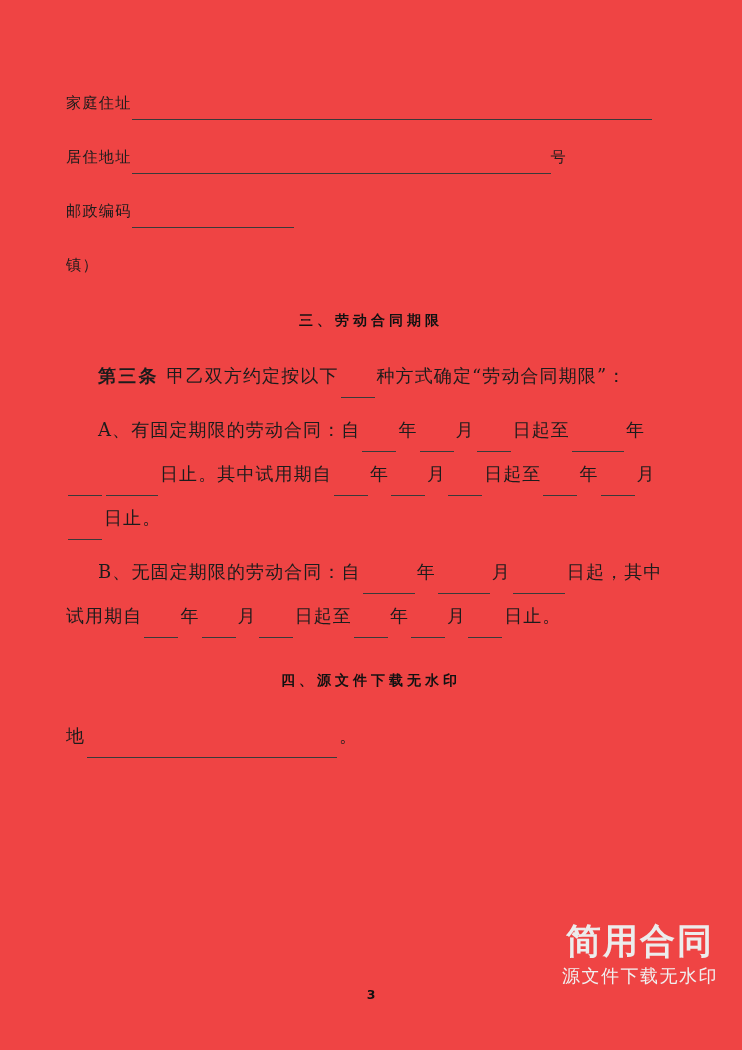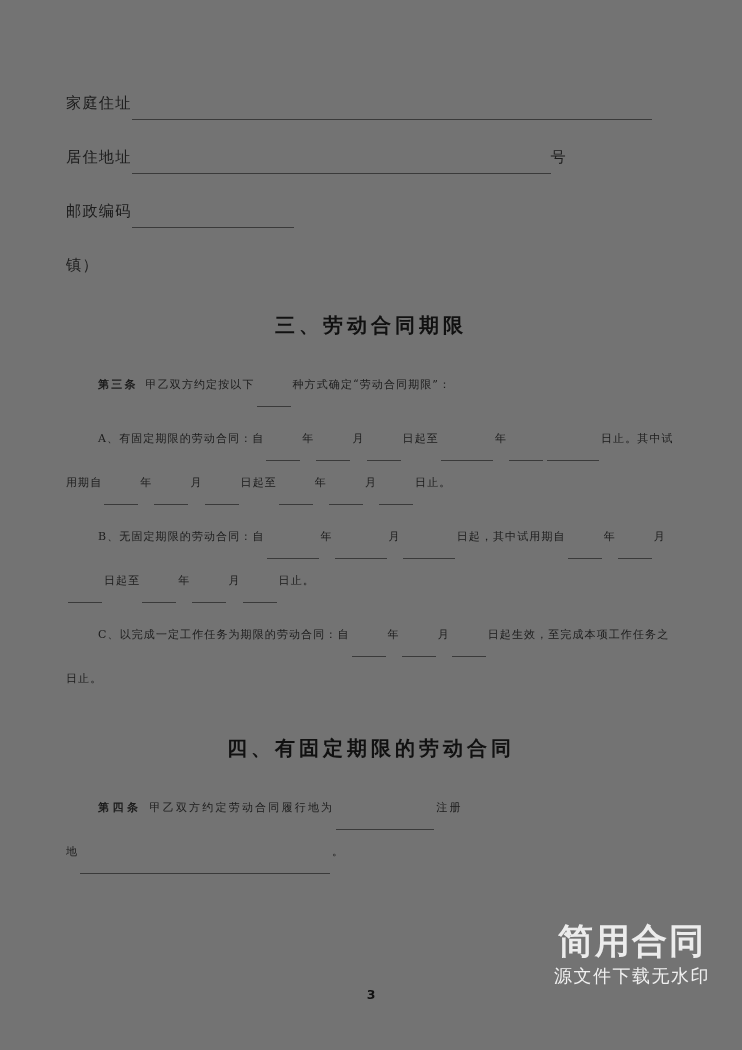--- a/index.html
+++ b/index.html
@@ -9,21 +9,21 @@
   }
   body {
     font-family: "DejaVu Serif", "Liberation Serif", serif;
     color: #1a1a1a;
   }
   .page {
     position: relative;
     width: 742px;
     height: 1050px;
     margin: 0 auto;
-    background: #737373;
+    background: #ef4444;
     overflow: hidden;
     box-sizing: border-box;
   }
   .content {
     position: absolute;
     left: 66px;
     top: 86px;
     width: 610px;
   }
 
@@ -43,46 +43,46 @@
     display: inline-block;
     border-bottom: 1px solid #3a3a3a;
     height: 17px;
     vertical-align: bottom;
   }
   .ul-sm { width: 34px; }
   .ul-md { width: 52px; }
 
   .heading {
     text-align: center;
-    font-size: 20px;
+    font-size: 14px;
     font-weight: bold;
     letter-spacing: 4px;
     color: #111111;
     margin: 30px 0 24px 0;
   }
 
   .indent { padding-left: 32px; }
   .article-no {
     font-weight: bold;
     letter-spacing: 2.2px;
     margin-right: 8px;
   }
 
   .flow {
-    font-size: 11px;
+    font-size: 18px;
     line-height: 44px;
     letter-spacing: 1.1px;
     color: #1c1c1c;
   }
   .flow .ul { margin: 0 2px; }
 
   
   .watermark {
     position: absolute;
-    right: 32px;
+    right: 24px;
     bottom: 62px;
     text-align: center;
     user-select: none;
     pointer-events: none;
   }
   .wm-main {
     font-family: "DejaVu Sans", "Liberation Sans", sans-serif;
     font-size: 35px;
     font-weight: bold;
     letter-spacing: 2px;
@@ -143,29 +143,23 @@
     </div>
 
     <div class="flow" style="margin-top:10px">
       <span style="padding-left:32px">A、</span><span>有固定期限的劳动合同：自</span><span class="ul ul-sm"></span><span>年</span><span class="ul ul-sm"></span><span>月</span><span class="ul ul-sm"></span><span>日起至</span><span class="ul ul-md"></span><span>年</span><span class="ul ul-sm"></span><span class="ul ul-md"></span><span>日止。其中试用期自</span><span class="ul ul-sm"></span><span>年</span><span class="ul ul-sm"></span><span>月</span><span class="ul ul-sm"></span><span>日起至</span><span class="ul ul-sm"></span><span>年</span><span class="ul ul-sm"></span><span>月</span><span class="ul ul-sm"></span><span>日止。</span>
     </div>
 
     <div class="flow" style="margin-top:10px">
       <span style="padding-left:32px">B、</span><span>无固定期限的劳动合同：自</span><span class="ul ul-md"></span><span>年</span><span class="ul ul-md"></span><span>月</span><span class="ul ul-md"></span><span>日起，其中试用期</span><span>自</span><span class="ul ul-sm"></span><span>年</span><span class="ul ul-sm"></span><span>月</span><span class="ul ul-sm"></span><span>日起至</span><span class="ul ul-sm"></span><span>年</span><span class="ul ul-sm"></span><span>月</span><span class="ul ul-sm"></span><span>日止。</span>
     </div>
 
-    <div class="flow" style="margin-top:10px">
-      <span style="padding-left:32px">C、</span><span>以完成一定工作任务为期限的劳动合同：自</span><span class="ul ul-sm"></span><span>年</span><span class="ul ul-sm"></span><span>月</span><span class="ul ul-sm"></span><span>日</span><span>起生效，至完成本项工作任务之日止。</span>
-    </div>
 
-    <div class="heading" style="margin-top:34px">四、有固定期限的劳动合同</div>
+    <div class="heading" style="margin-top:34px">四、源文件下载无水印</div>
 
-    <div class="flow" style="padding-left:32px">
-      <span class="article-no" style="letter-spacing:3.5px">第四条</span><span style="letter-spacing:2.2px">甲乙双方约定劳动合同履行地为</span><span class="ul" style="width:98px"></span><span style="letter-spacing:2.2px">注册</span>
-    </div>
     <div class="flow">
       <span>地</span><span class="ul" style="width:250px"></span><span>。</span>
     </div>
 
 
   </div>
 
   <div class="watermark">
     <div class="wm-main">简用合同</div>
     <div class="wm-sub">源文件下载无水印</div>

